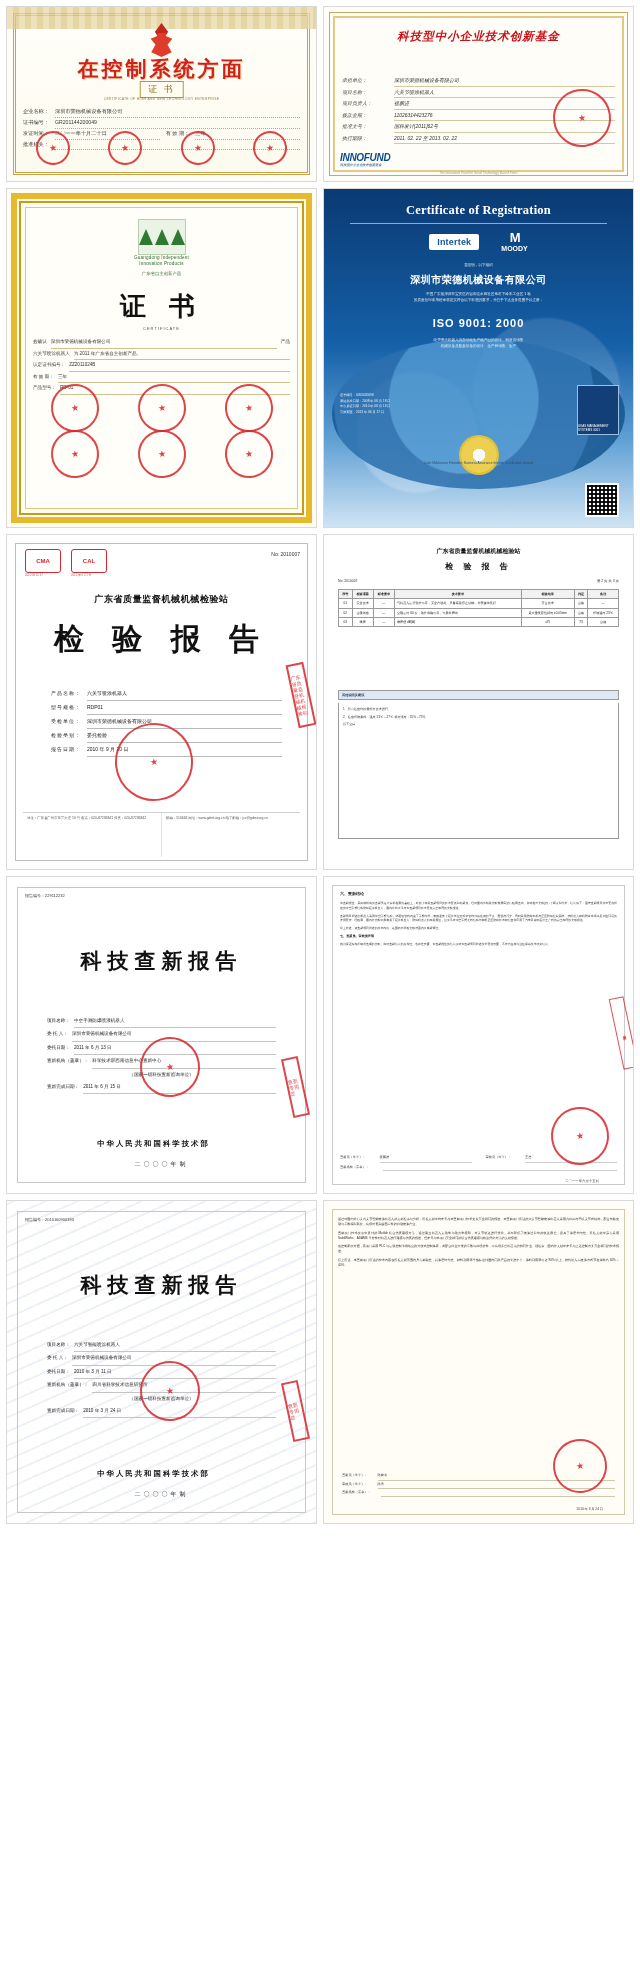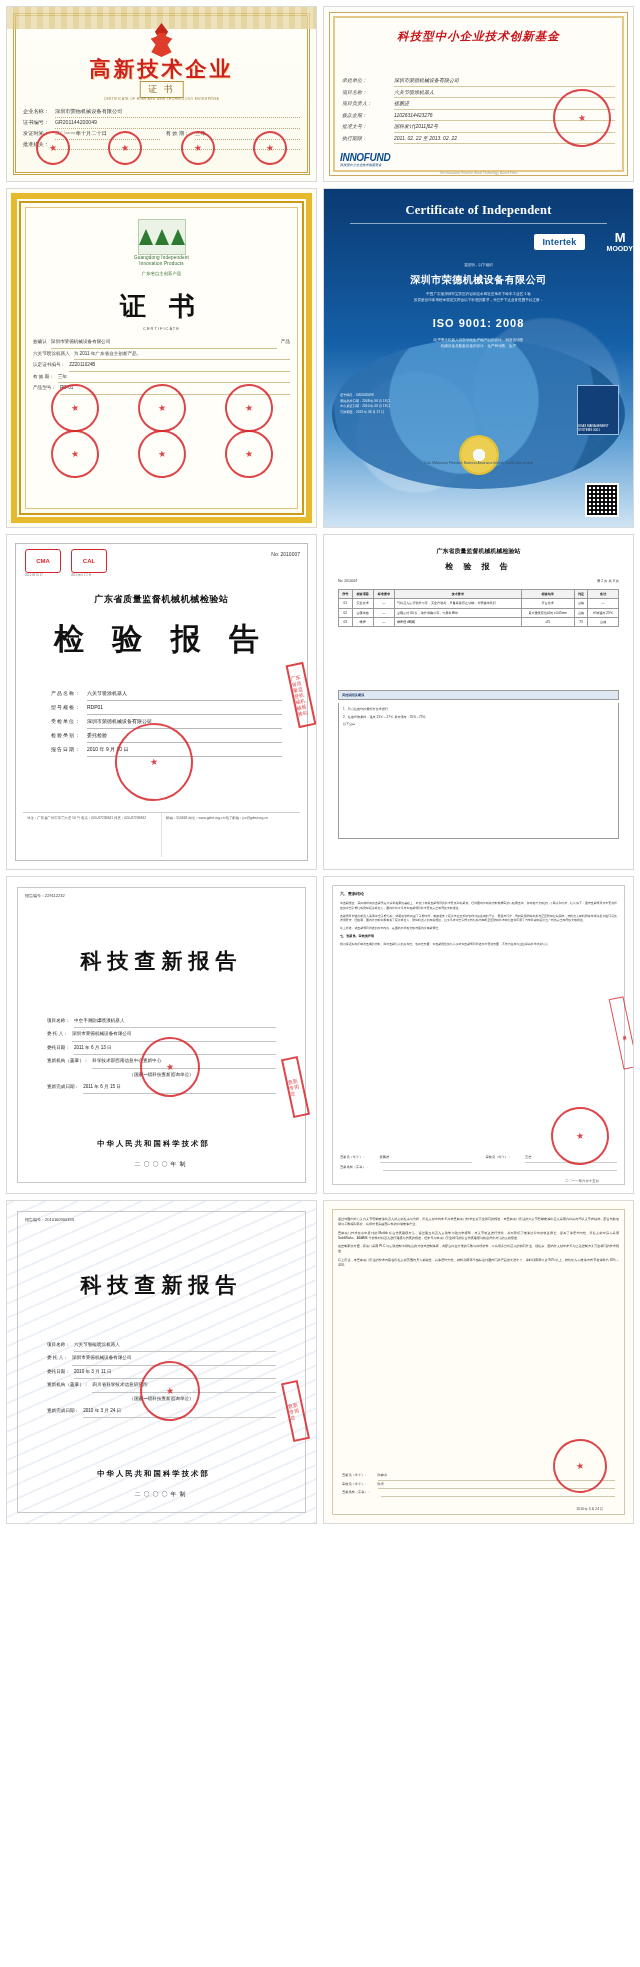--- a/index.html
+++ b/index.html
@@ -186,21 +186,21 @@
     opacity:.85;
   }
   .c4 .title{
     position:absolute;left:0;right:0;top:14px;text-align:center;
     font-size:12.5px;font-weight:bold;color:#fff;letter-spacing:.2px;
     font-family:"Liberation Serif",serif;
   }
   .c4 .hr{position:absolute;left:26px;right:26px;top:34px;height:1px;background:rgba(255,255,255,.55);}
   .c4 .brands{
     position:absolute;left:0;right:0;top:42px;
-    display:flex;justify-content:flex-end;align-items:center;gap:22px;
+    display:flex;justify-content:center;align-items:center;gap:22px;
   }
   .c4 .brands .intertek{
     background:#fff;color:#15559a;font-weight:bold;font-size:9px;
     padding:3px 8px;border-radius:2px;letter-spacing:.2px;
   }
   .c4 .brands .moody{color:#fff;font-size:7px;font-weight:bold;text-align:center;line-height:1.1;}
   .c4 .brands .moody .m{font-size:13px;display:block;letter-spacing:-1px;}
   .c4 .cn1{
     position:absolute;left:0;right:0;top:74px;text-align:center;
     font-size:3.6px;color:#dce9f6;
@@ -407,21 +407,21 @@
 <body>
 
 <div class="sheet">
   <div class="grid">
 
     <div class="cert h-a c1">
       <div class="paper">
         <div class="frame"></div>
         <div class="topband"></div>
         <div class="flame"></div>
-        <div class="bigtitle">高新技术企业</div>
+        <div class="bigtitle">在控制系统方面</div>
         <div class="subtitle">证 书</div>
         <div class="engline">CERTIFICATE OF HIGH AND NEW TECHNOLOGY ENTERPRISE</div>
         <div class="rows">
           <div class="r">
               <span>企业名称：</span>
               <span class="v">深圳市荣德机械设备有限公司</span>
             </div>
           <div class="r">
               <span>证书编号：</span>
               <span class="v">GR201144200049</span>
@@ -550,33 +550,33 @@
           <div class="stamp">
               <span class="st-star">★</span>
             </div>
         </div>
       </div>
     </div>
 
     <div class="cert h-b c4">
       <div class="bg"></div>
       <div class="globe"></div>
-      <div class="title">Certificate of Independent</div>
+      <div class="title">Certificate of Registration</div>
       <div class="hr"></div>
       <div class="brands">
         <div class="intertek">Intertek</div>
         <div class="moody"><span class="m">M</span><span>MOODY</span></div>
       </div>
       <div class="cn1">兹证明，以下组织</div>
       <div class="company">深圳市荣德机械设备有限公司</div>
       <div class="scope">
         <span>中国广东省深圳市宝安区石岩街道水田社区基石下岭丰工业区 1 栋</span><br>
         <span>的质量管理体系经审核证实符合以下标准的要求，并已予下述业务范围予以注册：</span>
       </div>
-      <div class="std">ISO 9001: 2008</div>
+      <div class="std">ISO 9001: 2000</div>
       <div class="scope2">
         <span>此类喷涂机器人及自动化生产线产品的设计、制造及销售</span><br>
         <span>机械设备及配套设备的设计、生产和销售、生产</span>
       </div>
       <div class="meta">
         <div>证书编号：0055020096</div>
         <div>原始批准日期：2008 年 06 月 18 日</div>
         <div>本次换证日期：2010 年 06 月 18 日</div>
         <div>有效期至：2013 年 06 月 17 日</div>
       </div>

